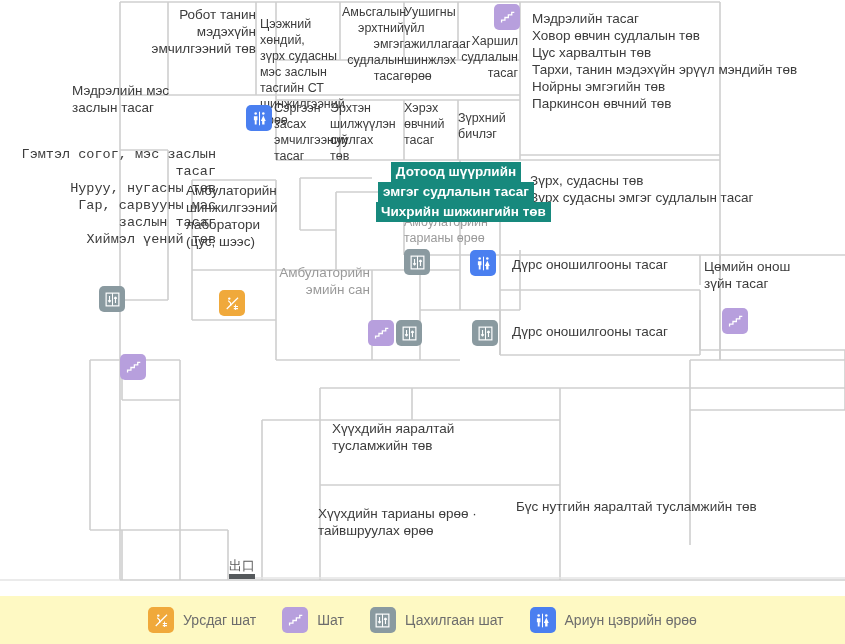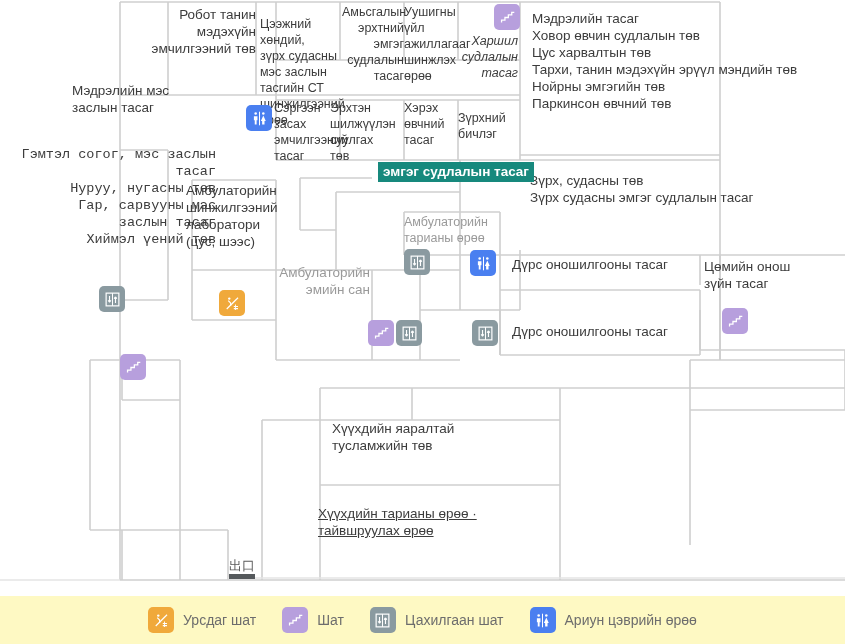--- a/index.html
+++ b/index.html
@@ -232,21 +232,21 @@
 эрхтний
 эмгэг
 судлалын
 тасаг</div>
 
   <div class="lbl left small" style="left:404px; top:4px; width:58px;">Уушигны үйл
 ажиллагааг
 шинжлэх
 өрөө</div>
 
-  <div class="lbl right small" style="left:452px; top:33px; width:66px;font-style:italic;">Харшил
+  <div class="lbl right small" style="left:452px; top:33px; width:66px;">Харшил
 судлалын
 тасаг</div>
 
   <div class="lbl" style="left:72px; top:82px; width:168px;">Мэдрэлийн мэс
 заслын тасаг</div>
 
   <div class="lbl small" style="left:274px; top:100px; width:66px;">Сэргээн
 засах
 эмчилгээний
 тасаг</div>
@@ -294,26 +294,29 @@
 
   <div class="lbl" style="left:512px; top:323px; width:186px;">Дүрс оношилгооны тасаг</div>
 
   <div class="lbl" style="left:704px; top:258px; width:130px;">Цөмийн онош
 зүйн тасаг</div>
 
 
   <div class="lbl" style="left:332px; top:420px; width:188px;">Хүүхдийн яаралтай
 тусламжийн төв</div>
 
-  <div class="lbl" style="left:318px; top:505px; width:216px;text-decoration:underline;">Хүүхдийн тарианы өрөө ·
+  <div class="lbl" style="left:318px; top:505px; width:216px;">Хүүхдийн тарианы өрөө ·
 тайвшруулах өрөө</div>
 
+  <div class="lbl left" style="left:516px; top:498px; width:320px;">Бүс нутгийн яаралтай тусламжийн төв</div>
 
   <div class="hl" style="left:376px; top:162px; width:160px;">
+    <div><span>Дотоод шүүрлийн</span></div>
     <div><span>эмгэг судлалын тасаг</span></div>
+    <div><span>Чихрийн шижингийн төв</span></div>
   </div>
 
   <div class="chip restroom" style="left:246px; top:105px;">
     <span>
       <svg width="17" height="17" viewBox="0 0 20 20">
         <g stroke="#ffffff" stroke-width="1.2" fill="none">
           <circle cx="5.5" cy="4" r="1.5" fill="#ffffff" stroke="none"></circle>
           <path d="M3.4 7.4 L7.6 7.4 L7.6 12 L6.6 12 L6.6 17 L4.4 17 L4.4 12 L3.4 12 Z" fill="#ffffff" stroke="none"></path>
           <line x1="10" y1="2" x2="10" y2="18"></line>
           <circle cx="14.5" cy="4" r="1.5" fill="#ffffff" stroke="none"></circle>

